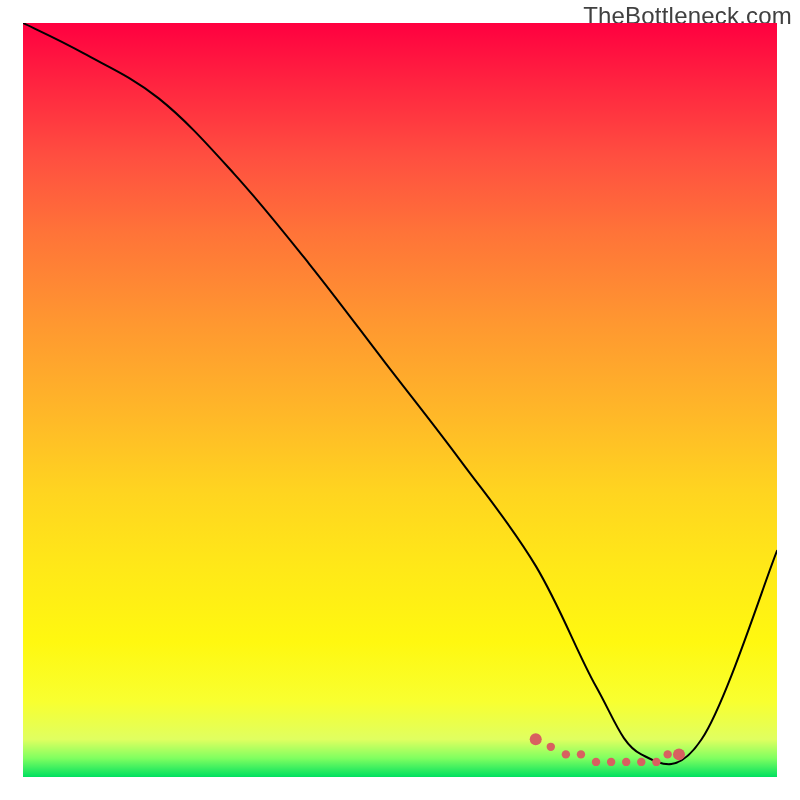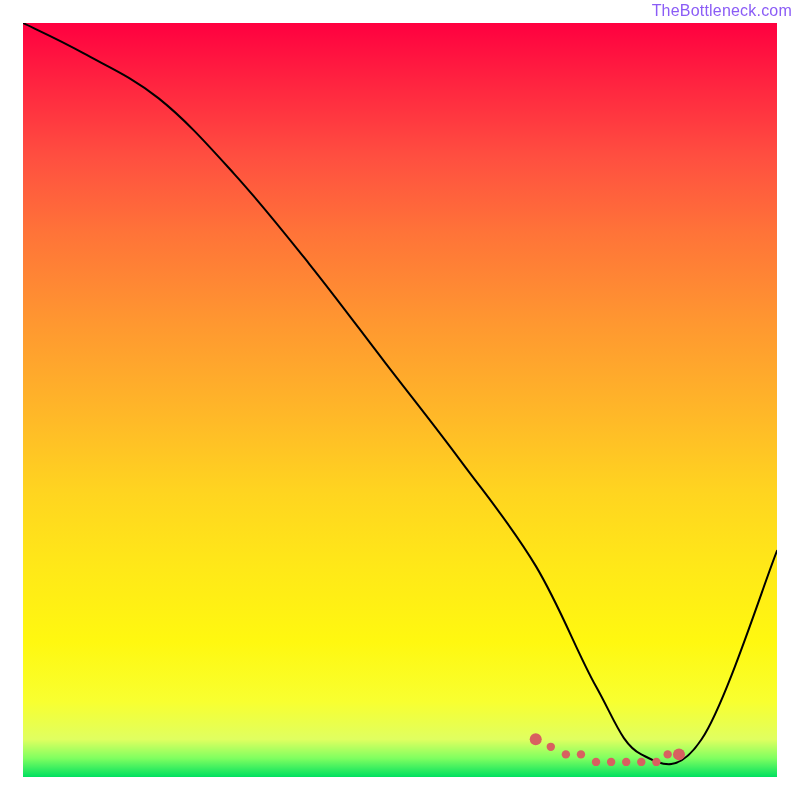--- a/index.html
+++ b/index.html
@@ -60,23 +60,23 @@
     stroke-linecap: round;
     stroke-linejoin: round;
   }
   .dot {
     fill: #d86060;
   }
   .watermark {
     position: absolute;
     top: 2px;
     right: 8px;
-    font-size: 16px;
+    font-size: 24px;
     font-weight: 500;
-    color: #8b5cf6;
+    color: #404040;
     letter-spacing: 0.2px;
   }
 </style>
 </head>
 <body>
 
 <div class="container">
   <div class="watermark">TheBottleneck.com</div>
   <div class="plot-area">
     <div class="gradient"></div>

